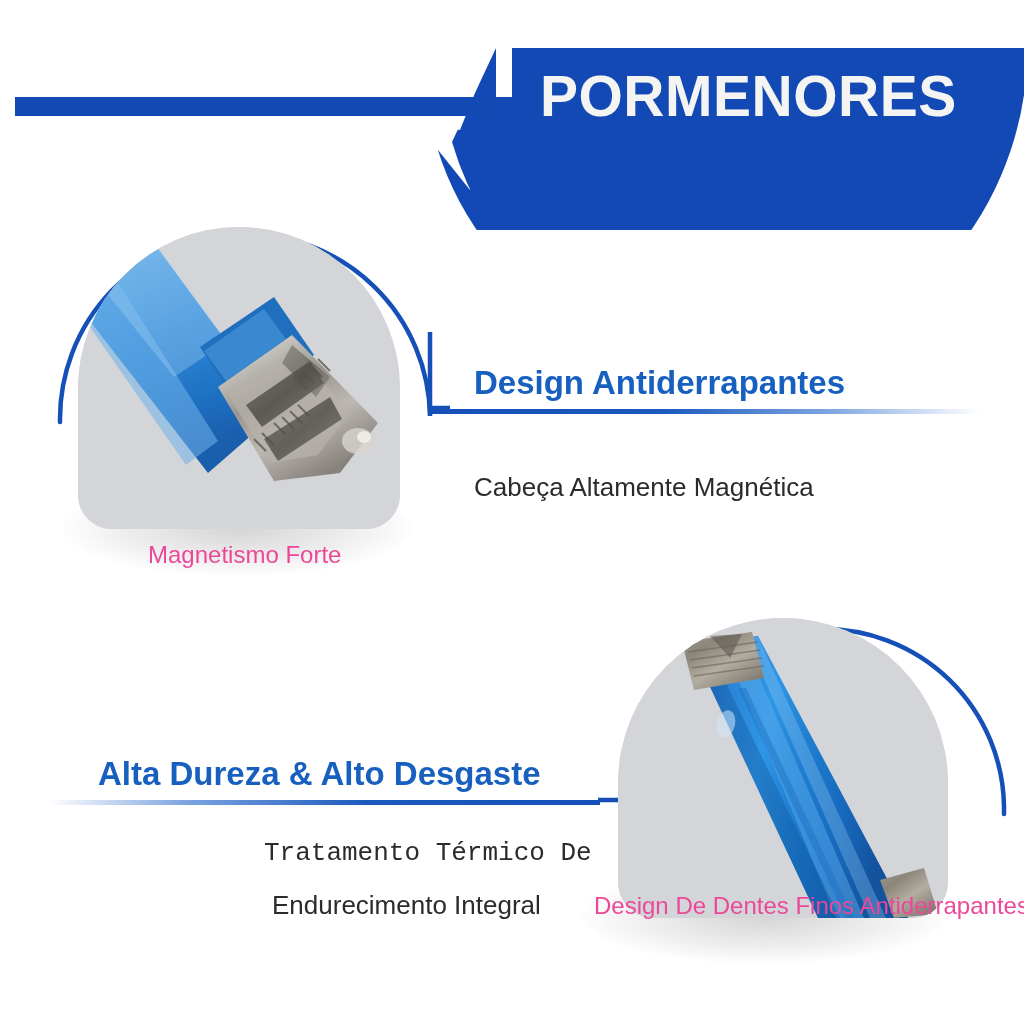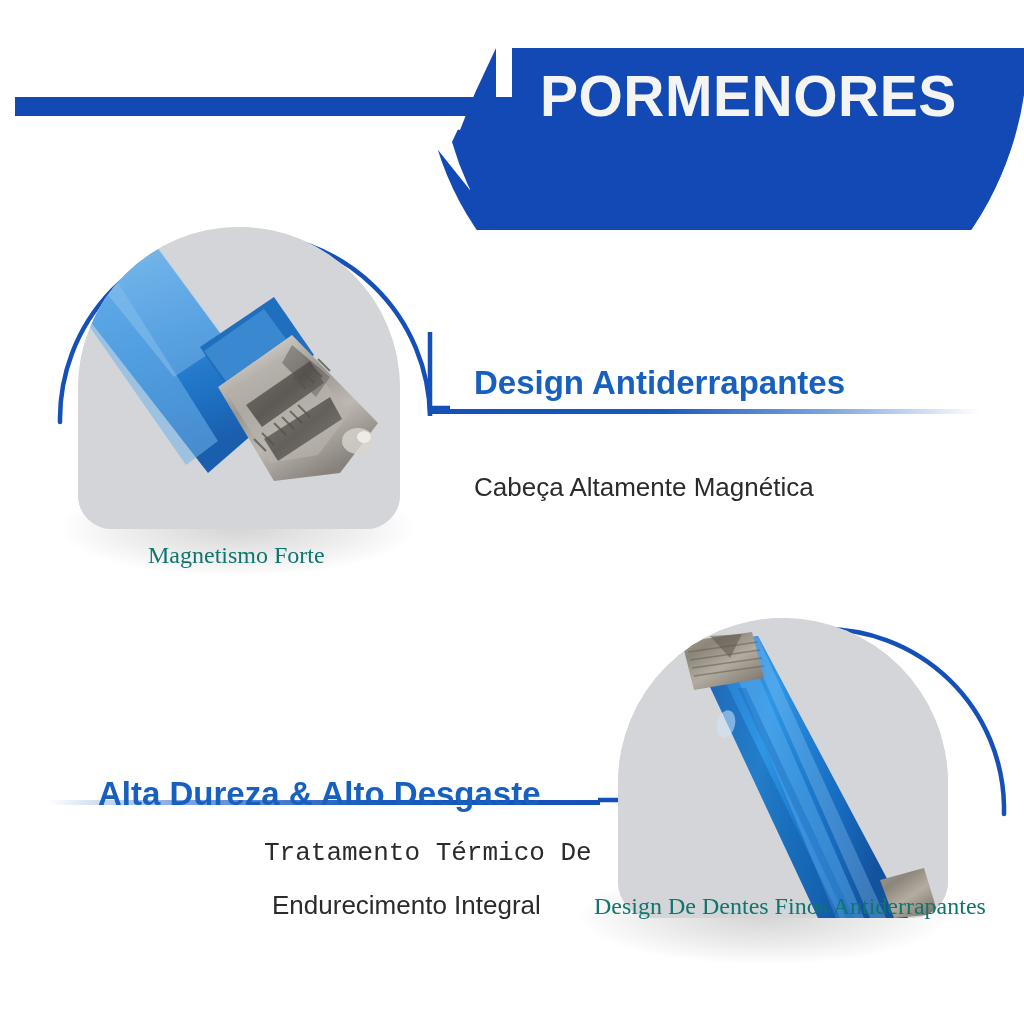--- a/index.html
+++ b/index.html
@@ -73,22 +73,22 @@
     position: absolute;
     color: #2b2b2b;
     font-family: "Liberation Sans", sans-serif;
     font-weight: normal;
     font-size: 26px;
     line-height: 1.2;
     white-space: nowrap;
   }
   .caption {
     position: absolute;
-    color: #0f766e;
-    font-family: Liberation Serif, serif;
+    color: #ec4899;
+    font-family: Liberation Sans, sans-serif;
     font-weight: normal;
     font-size: 24px;
     white-space: nowrap;
     line-height: 1;
   }
 
   
   .rule {
     position: absolute;
     height: 5px;
@@ -287,16 +287,16 @@
 
       <ellipse cx="108" cy="106" rx="9" ry="14" fill="#cfe8fb" opacity="0.55" transform="rotate(14 108 106)"></ellipse>
     </g>
   </svg>
 </div>
 
 <div class="caption" style="left:572px; top:894px;margin-left:22px;">Design De Dentes Finos Antiderrapantes</div>
 
 <div class="rule" id="rule-2"></div>
 
-<div class="heading" style="left:98px; top:777px;">Alta Dureza &amp; Alto Desgaste</div>
+<div class="heading" style="left:98px; top:757px;">Alta Dureza &amp; Alto Desgaste</div>
 
 <div class="subtext" style="left:264px; top:838px;font-family:Liberation Mono, monospace;">Tratamento Térmico De</div>
 <div class="subtext" style="left:272px; top:890px;">Endurecimento Integral</div>
 
 </body></html>

